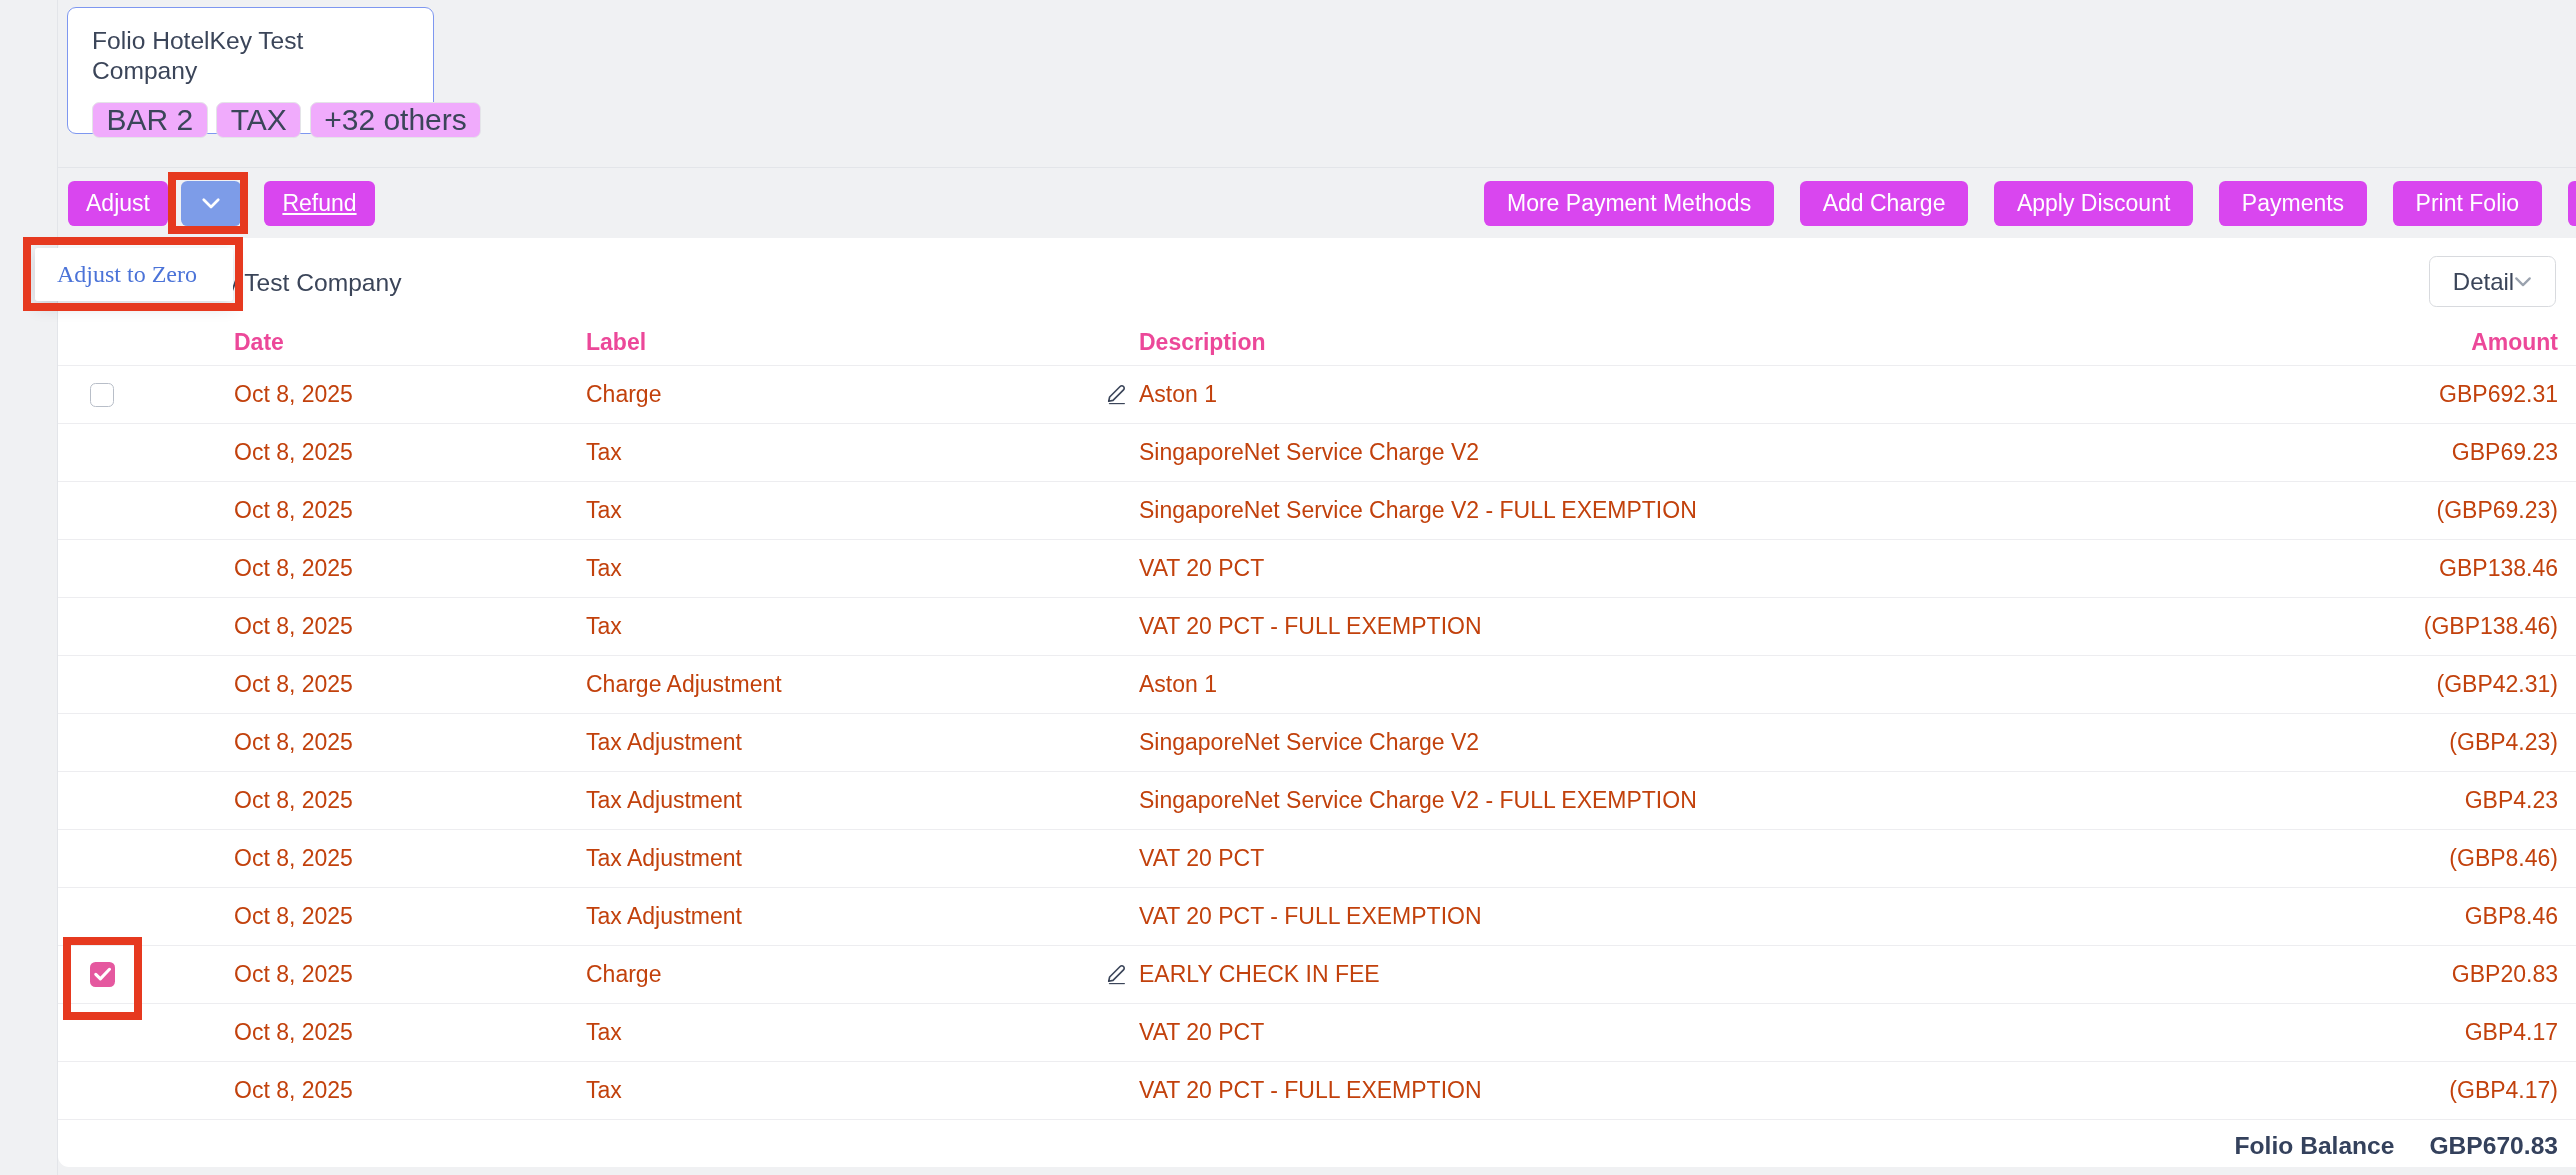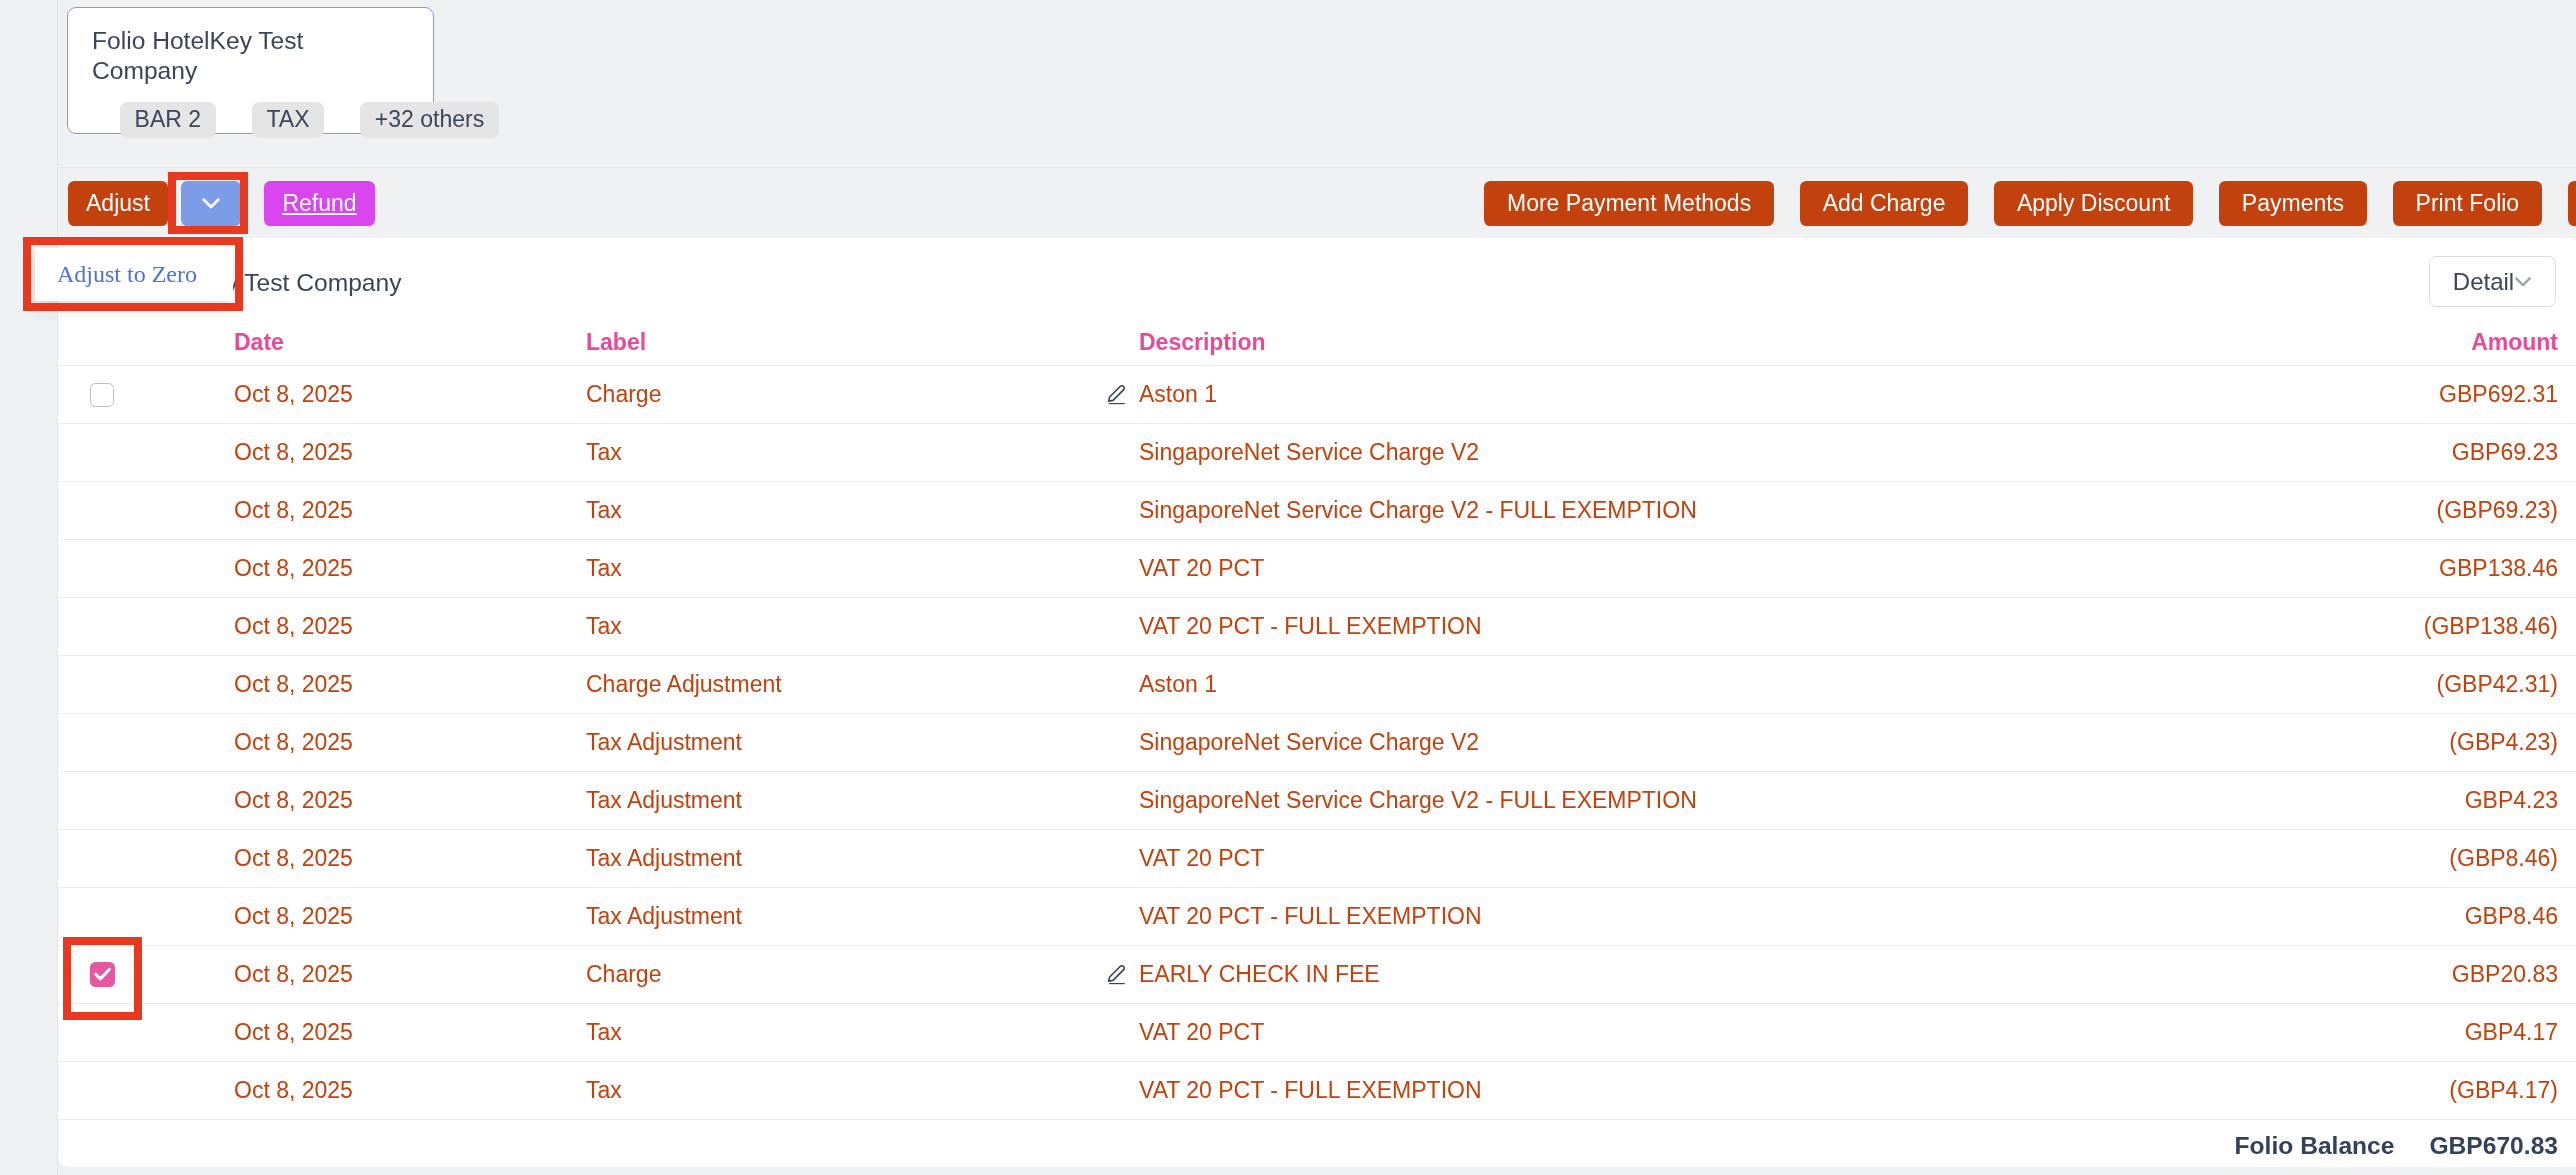--- a/index.html
+++ b/index.html
@@ -16,30 +16,30 @@
   
   .folio-card {
     position:absolute; left:67px; top:7.3px; width:367px; height:127px;
     background:#fff; border:1.8px solid #7e97f0; border-radius:9px; z-index:2;
     padding:18px 24px;
   }
   .folio-card .card-title { font-size:24.6px; color:#3b4559; line-height:1.2; }
   .chip-row { display:flex; gap:8.2px; margin-top:16.4px; }
   .chip {
     display:inline-flex; align-items:center; height:36px; padding:0 13.6px;
-    background:#e5e5e5; border:0.9px solid #e4e4e8; border-radius:7.3px;
-    font-size:23px; color:#3b4559; white-space:nowrap;margin-left:28px;
+    background:#f0abfc; border:0.9px solid #e4e4e8; border-radius:7.3px;
+    font-size:30px; color:#3b4559; white-space:nowrap;
   }
 
   
   .toolbar-divider { position:absolute; left:58px; right:0; top:167px; height:0.9px; background:#e3e5e9; z-index:1; }
   .toolbar { position:absolute; left:0; right:0; top:181px; height:45px; z-index:2; }
   .btn {
     display:inline-flex; align-items:center; justify-content:center;
-    height:45px; border:none; border-radius:6.4px; background:#c2410c; color:#fff;
+    height:45px; border:none; border-radius:6.4px; background:#d946ef; color:#fff;
     font-size:23px; font-family:inherit; cursor:pointer; white-space:nowrap;
   }
   .btn-adjust   { position:absolute; left:68px;  width:100px; }
   .btn-caret    { position:absolute; left:181px; width:60px; background:#7d9ce8; }
   .btn-refund   { position:absolute; left:264px; width:111px; background:#d946ef; cursor:default;text-decoration:underline; }
   .toolbar-right { position:absolute; left:1484px; top:0; display:flex; gap:25.5px; }
   .toolbar-right .btn { padding:12px 23px; }
   .caret-svg { display:block; }
 
   

